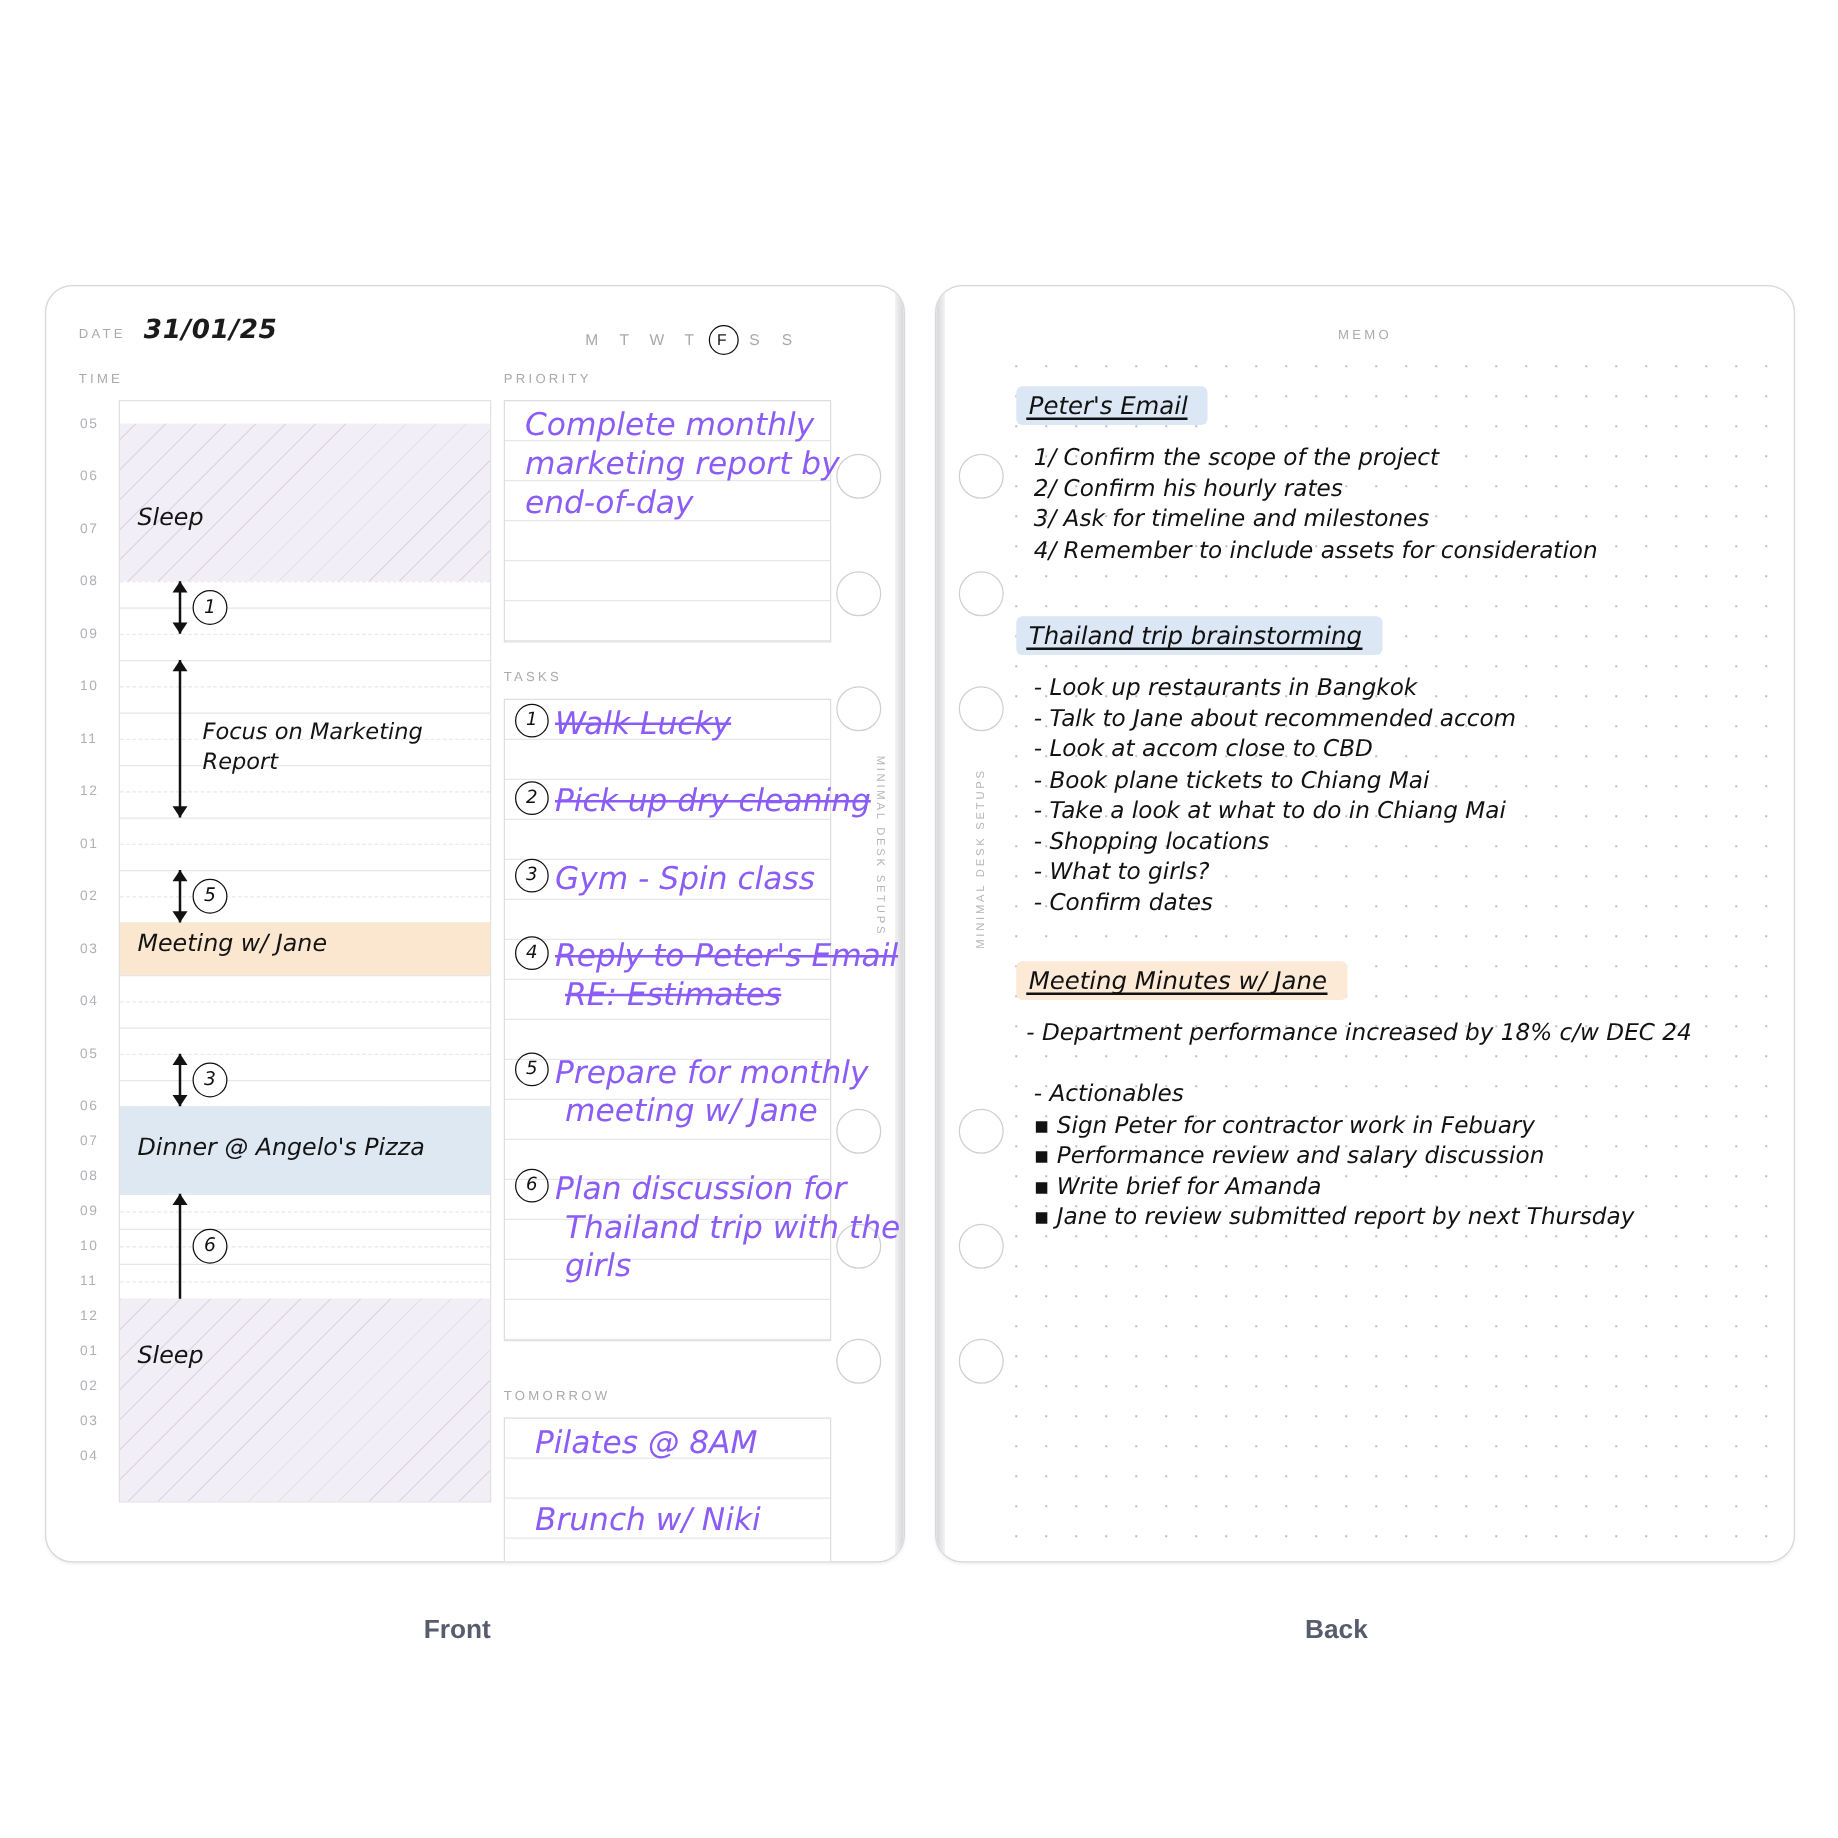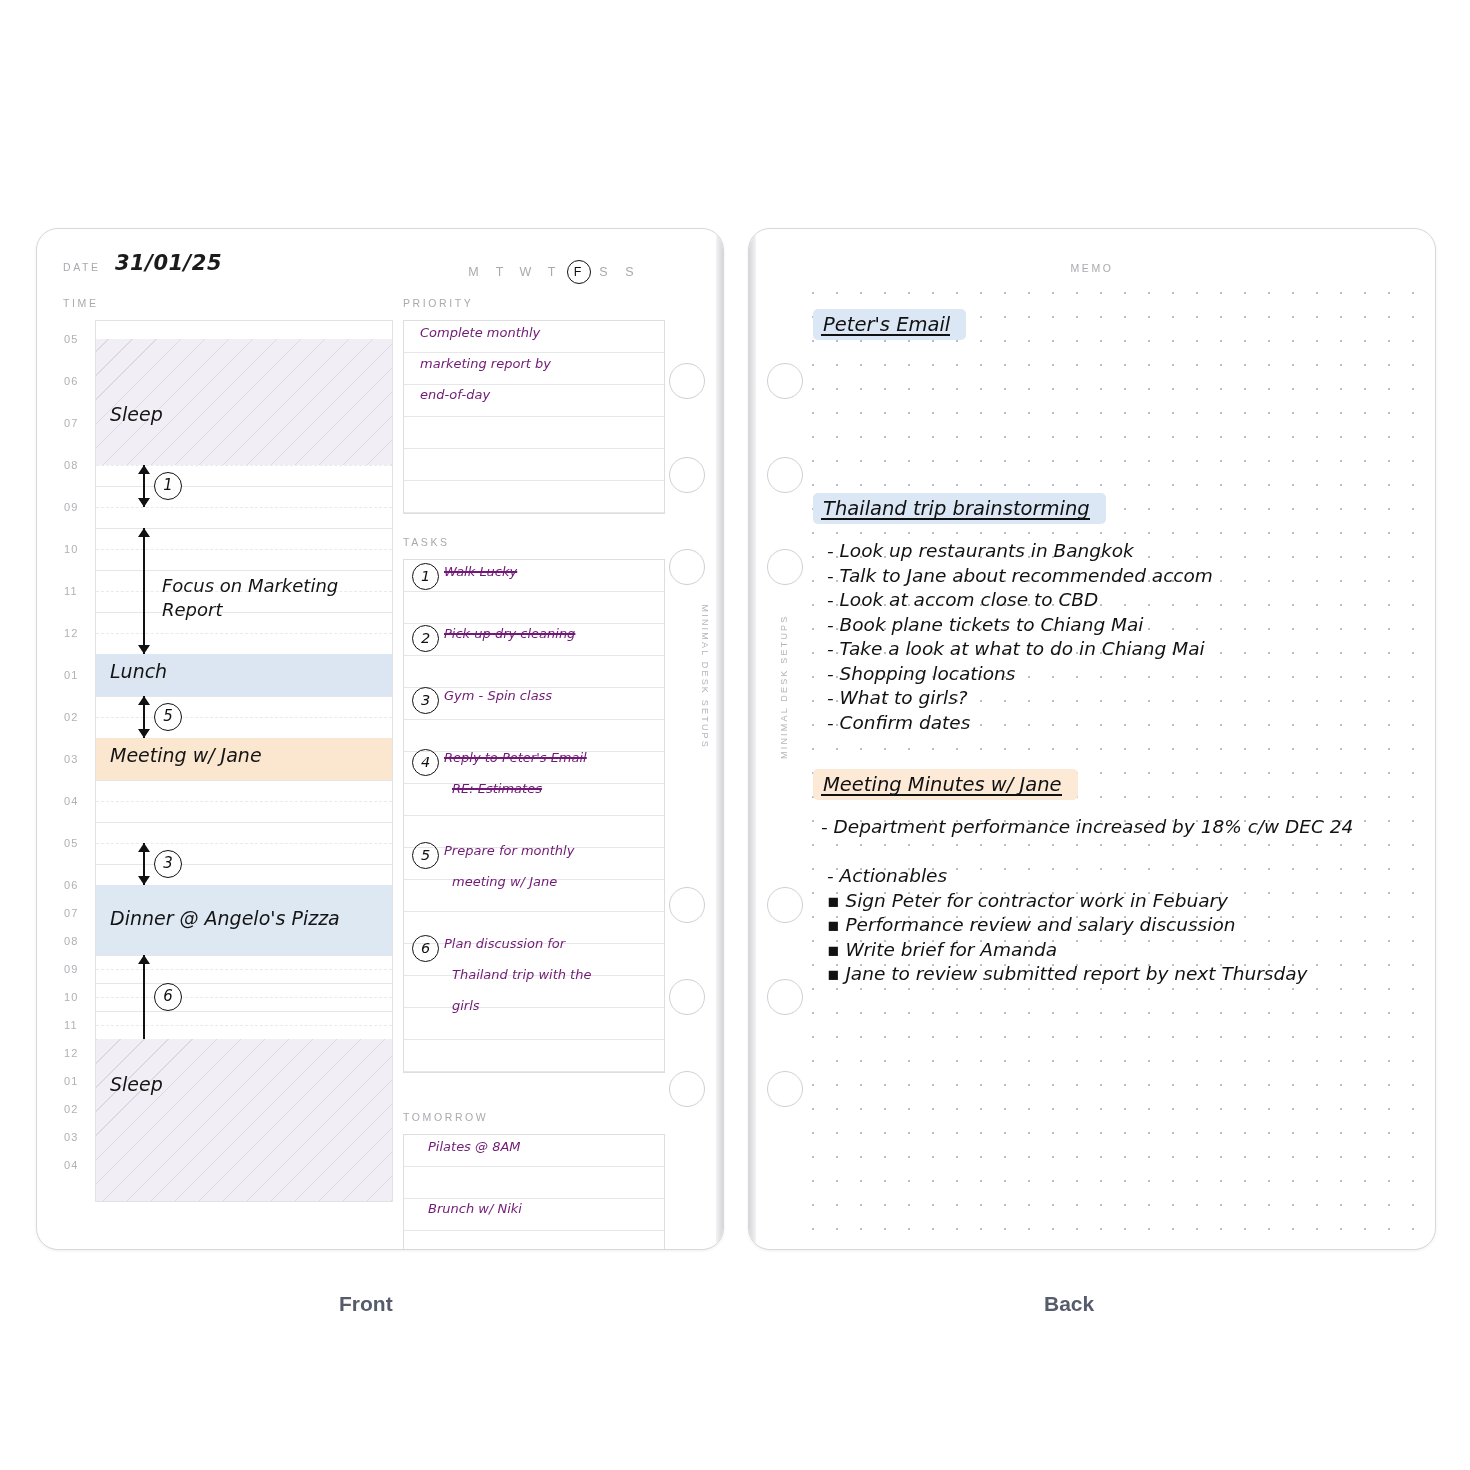--- a/index.html
+++ b/index.html
@@ -126,21 +126,21 @@
     font-family:"DejaVu Sans", sans-serif;font-style:italic;
     font-size:18px;color:#141414;line-height:1.32;
   }
 
   
   .linebox{border:1px solid #dededf;background:#fff;}
   .lrow{height:31px;border-bottom:1px solid #e7e7e9;position:relative;}
   .lrow:last-child{border-bottom:none;}
   .hw{
     font-family:"DejaVu Sans", sans-serif;font-style:italic;
-    font-size:13px;color:#701a75;white-space:nowrap;
+    font-size:25px;color:#8b5cf6;white-space:nowrap;
   }
   .ovl{position:absolute;left:0;right:0;top:0;pointer-events:none;}
   .ovl .hw{position:absolute;}
   .strike{text-decoration:line-through;text-decoration-thickness:1.6px;}
   .tnum{
     position:absolute;width:25px;height:25px;border:1.6px solid #111;border-radius:50%;
     font-family:"DejaVu Sans",sans-serif;font-style:italic;font-size:14.5px;
     line-height:24px;text-align:center;color:#111;
   }
   .memo-title{text-align:center;font-size:10.5px;letter-spacing:2.6px;color:#a9a9af;}
@@ -278,23 +278,20 @@
               <div class="hline half" style="top: 788px;"></div>
               <div class="hline" style="top: 802px;"></div>
               <div class="hourlbl" style="top: 816px;">03</div>
               <div class="hline half" style="top: 816px;"></div>
               <div class="hline" style="top: 830px;"></div>
               <div class="hourlbl" style="top: 844px;">04</div>
               <div class="hline half" style="top: 844px;"></div>
               <div class="blk hatch" style="top: 18px; height: 126px;">
                 <div class="btxt" style="top: 64px;">Sleep</div>
               </div>
-              <div class="blk blue" style="top: 333px; height: 42px;">
-                <div class="btxt" style="top: 6px;">Lunch</div>
-              </div>
               <div class="blk peach" style="top: 417px; height: 42px;">
                 <div class="btxt" style="top: 6px;">Meeting w/ Jane</div>
               </div>
               <div class="blk blue2" style="top: 564px; height: 70px;">
                 <div class="btxt" style="top: 22px;">Dinner @ Angelo's Pizza</div>
               </div>
               <div class="blk hatch" style="top: 718px; height: 162px;">
                 <div class="btxt" style="top: 34px;">Sleep</div>
               </div>
               <div class="arrow" style="left: 42px; top: 144px; height: 42px; width: 12px;">
@@ -415,21 +412,26 @@
     <div class="hole" style="left:18px;top:658px;"></div>
     <div class="hole" style="left:18px;top:750px;"></div>
     <div class="hole" style="left:18px;top:842px;"></div>
 
     <div class="brand" id="brand-back">MINIMAL DESK SETUPS</div>
 
     <div class="memo-title" style="position:absolute;left:0;right:0;top:33px;">MEMO</div>
 
     <div class="dotfield"></div>
     <div id="memo-body" style="position:absolute;left:46px;right:6px;top:46px;bottom:6px;">
-        <div class="mblk" style="top: 34px;"><div class="mhead hl-blue">Peter's Email<span class="ul"></span></div></div>
+        <div class="mblk" style="top: 34px;"><div class="mhead hl-blue">Peter's Email<span class="ul"></span></div><div style="position: relative; margin-top: 18px; height: 106px;">
+            <div class="mline" style="left: 14px; top: 0px;">1/ Confirm the scope of the project</div>
+            <div class="mline" style="left: 14px; top: 24.5px;">2/ Confirm his hourly rates</div>
+            <div class="mline" style="left: 14px; top: 49px;">3/ Ask for timeline and milestones</div>
+            <div class="mline" style="left: 14px; top: 73.5px;">4/ Remember to include assets for consideration</div>
+          </div></div>
         <div class="mblk" style="top: 218px;"><div class="mhead hl-blue">Thailand trip brainstorming<span class="ul"></span></div><div style="position: relative; margin-top: 18px; height: 204px;">
             <div class="mline" style="left: 14px; top: 0px;">-   Look up restaurants in Bangkok</div>
             <div class="mline" style="left: 14px; top: 24.5px;">-   Talk to Jane about recommended accom</div>
             <div class="mline" style="left: 14px; top: 49px;">-   Look at accom close to CBD</div>
             <div class="mline" style="left: 14px; top: 73.5px;">-   Book plane tickets to Chiang Mai</div>
             <div class="mline" style="left: 14px; top: 98px;">-   Take a look at what to do in Chiang Mai</div>
             <div class="mline" style="left: 14px; top: 122.5px;">-   Shopping locations</div>
             <div class="mline" style="left: 14px; top: 147px;">-   What to girls?</div>
             <div class="mline" style="left: 14px; top: 171.5px;">-   Confirm dates</div>
           </div></div>

